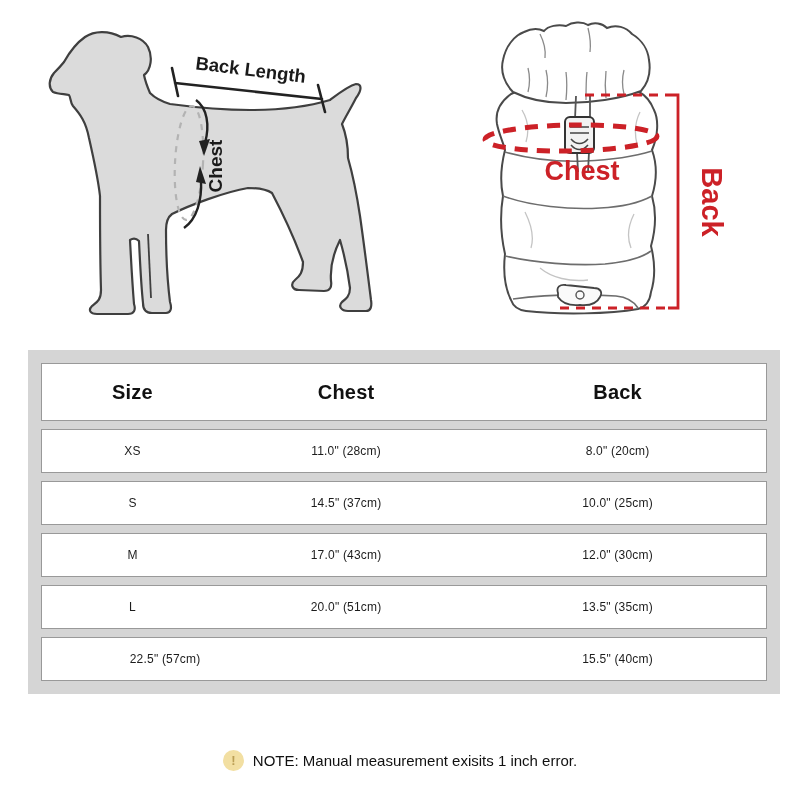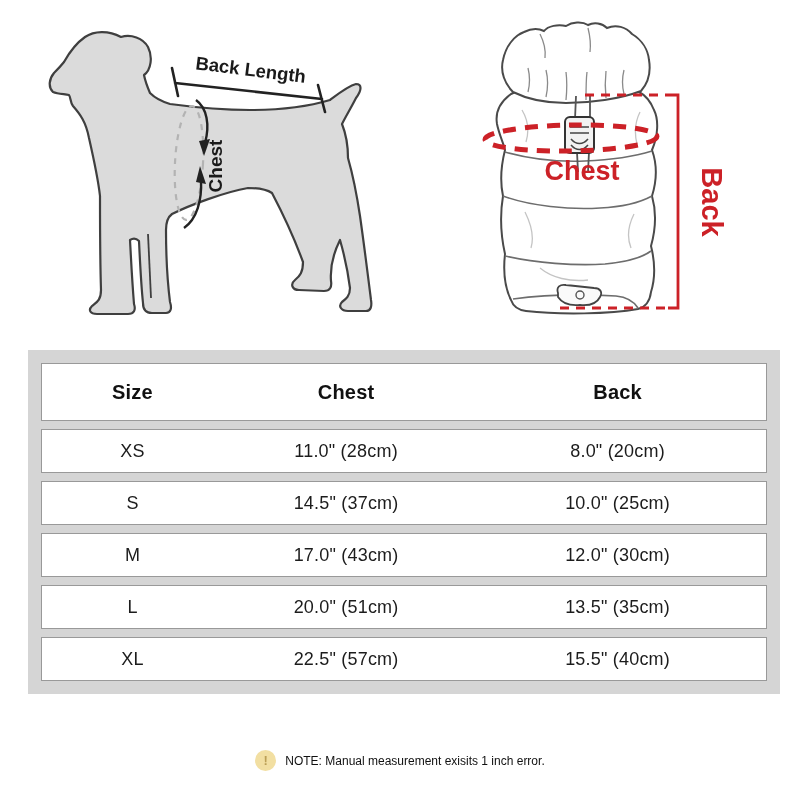--- a/index.html
+++ b/index.html
@@ -16,37 +16,37 @@
     position:absolute;left:28px;top:350px;width:752px;
     background:#d5d5d5;padding:13px;box-sizing:border-box;
     display:flex;flex-direction:column;gap:8px;
   }
   .trow{
     background:#ffffff;border:1px solid #999;display:flex;align-items:center;
     height:42px;
     justify-content:space-between;
   }
   .trow.thead{height:56px;}
-  .cell{text-align:center;font-size:18px;color:#1c1c1c;letter-spacing:.2px;}
+  .cell{text-align:center;font-size:12px;color:#1c1c1c;letter-spacing:.2px;}
   .cell.c-size{width:25%;}
   .cell.c-chest{width:34%;}
   .cell.c-back{width:41%;}
   .thead .cell{font-weight:bold;font-size:20px;color:#111;}
 
   
   .note{
     position:absolute;left:0;top:750px;width:100%;
     display:flex;align-items:center;justify-content:center;gap:9px;
   }
   .note-icon{
     width:21px;height:21px;border-radius:50%;background:#f2dfa2;
     color:#bb9f55;font-weight:bold;font-size:13px;line-height:21px;
     text-align:center;flex:0 0 auto;
   }
-  .note-text{font-size:12px;color:#111;}
+  .note-text{font-size:15px;color:#111;}
 
   svg text{font-family:"Liberation Sans",sans-serif;}
 </style>
 </head>
 <body>
 
 <div class="page">
 
   <svg id="dog-svg" class="diagram" width="384" height="334" viewBox="18 6 384 334">
 
@@ -197,21 +197,20 @@
       <div class="cell c-size">M</div>
       <div class="cell c-chest">17.0" (43cm)</div>
       <div class="cell c-back">12.0" (30cm)</div>
     </div>
     <div class="trow">
       <div class="cell c-size">L</div>
       <div class="cell c-chest">20.0" (51cm)</div>
       <div class="cell c-back">13.5" (35cm)</div>
     </div>
     <div class="trow">
-      <div class="cell c-size">XL</div>
       <div class="cell c-chest">22.5" (57cm)</div>
       <div class="cell c-back">15.5" (40cm)</div>
     </div>
   </div>
 
   <div class="note">
     <div class="note-icon">!</div>
     <div class="note-text">NOTE: Manual measurement exisits 1 inch error.</div>
   </div>
 

